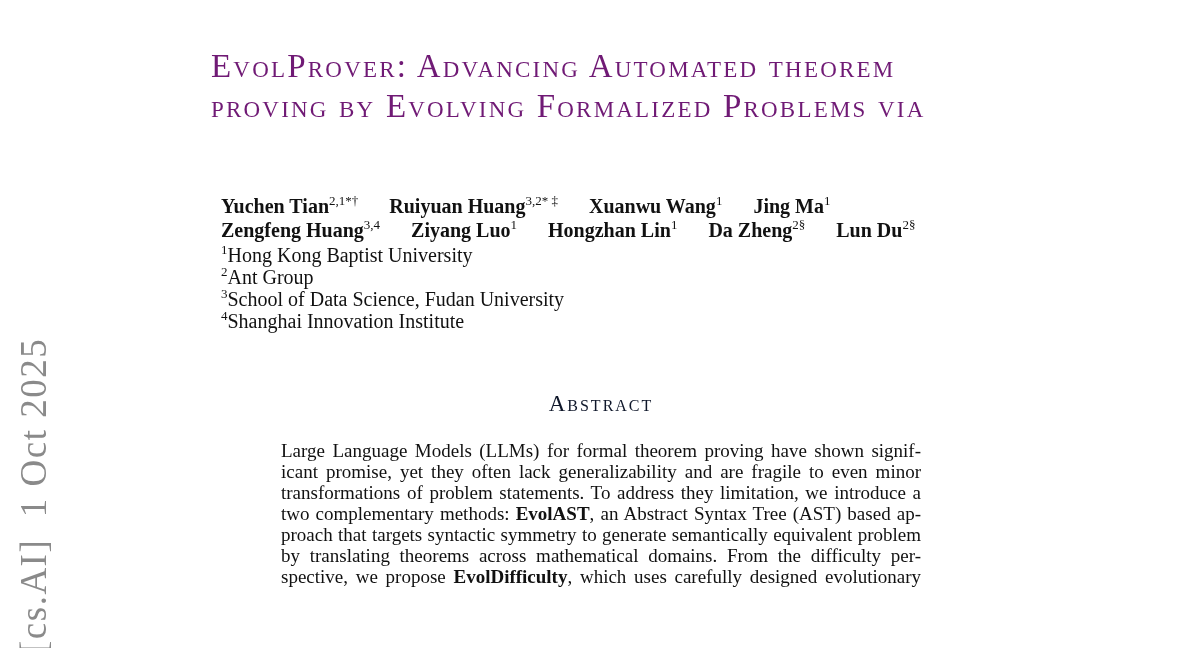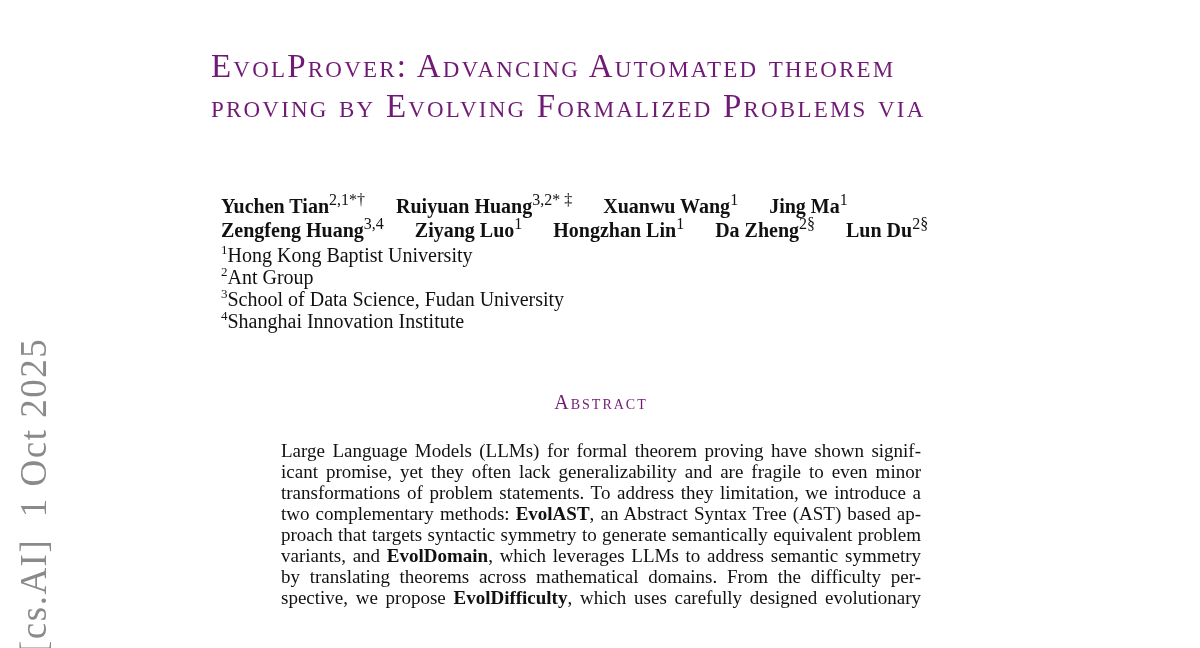--- a/index.html
+++ b/index.html
@@ -53,21 +53,21 @@
     line-height: 24px;
     font-weight: bold;
     white-space: nowrap;
   }
   .author {
     margin-right: 31px;
   }
   .author:last-child { margin-right: 0; }
   .author sup {
     font-weight: normal;
-    font-size: 16px;
+    font-size: 13px;
     line-height: 0;
     white-space: pre;
   }
 
   
   .affiliations-block {
     position: absolute;
     left: 221px;
     top: 244px;
     font-size: 20px;
@@ -79,23 +79,23 @@
   }
 
   
   .abstract-heading {
     position: absolute;
     left: 281px;
     top: 391px;
     width: 640px;
     text-align: center;
     font-variant: small-caps;
-    font-size: 20px;
+    font-size: 23px;
     letter-spacing: 2px;
-    color: #701a75;
+    color: #0f172a;
   }
   .abstract-body {
     position: absolute;
     left: 281px;
     top: 440px;
     width: 640px;
     font-size: 19px;
     line-height: 21px;
     word-spacing: -1px;
   }
@@ -128,16 +128,15 @@
 </div>
 
 <div class="abstract-heading">Abstract</div>
 
 <div class="abstract-body">
     <div class="abs-line">Large Language Models (LLMs) for formal theorem proving have shown signif-</div>
     <div class="abs-line">icant promise, yet they often lack generalizability and are fragile to even minor</div>
     <div class="abs-line">transformations of problem statements. To address they limitation, we introduce a</div>
     <div class="abs-line">two complementary methods: <b>EvolAST</b>, an Abstract Syntax Tree (AST) based ap-</div>
     <div class="abs-line">proach that targets syntactic symmetry to generate semantically equivalent problem</div>
-    <div class="abs-line">variants, and <b>EvolDomain</b>, which leverages LLMs to address semantic symmetry</div>
     <div class="abs-line">by translating theorems across mathematical domains.  From the difficulty per-</div>
     <div class="abs-line">spective, we propose <b>EvolDifficulty</b>, which uses carefully designed evolutionary</div>
   </div>
 
 </body></html>

